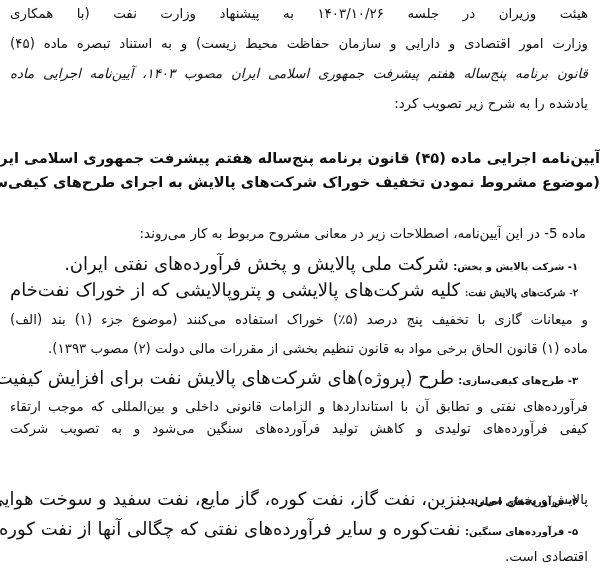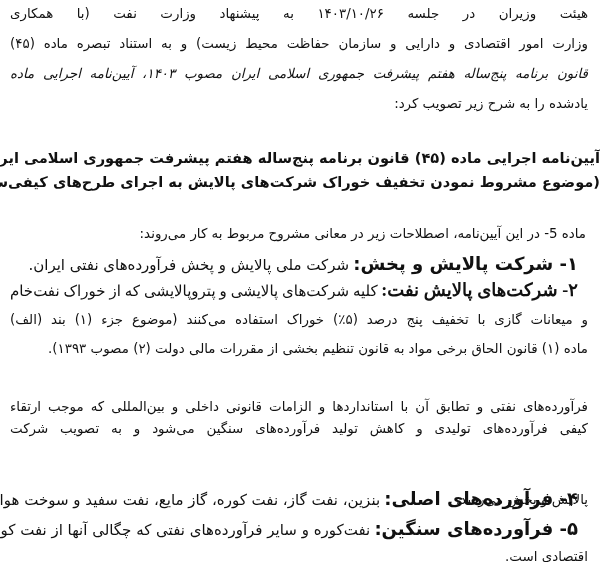--- a/index.html
+++ b/index.html
@@ -58,25 +58,25 @@
       left: 0;
       right: 0;
       text-align: center;
       font-weight: bold;
       font-size: 14.6px;
       line-height: 22px;
       white-space: nowrap;
     }
     b.term {
       font-weight: bold;
-      font-size: 18px;
+      font-size: 10px;
       margin-top: 28px;
     }
     .def {
-      font-size: 15px;
+      font-size: 18px;
     }
   </style>
 </head>
 <body>
 
 <div class="page">
 
   <div class="watermark">
     <svg width="320" height="320" viewBox="0 0 320 320">
       <defs>
@@ -109,20 +109,24 @@
     <span class="def">شرکت ملی پالایش و پخش فرآورده‌های نفتی ایران.</span>
   </div>
 
   <div class="line indent" style="top:280px; left:10px;font-family:Liberation Serif, serif;">
     <b class="term">۲- شرکت‌های پالایش نفت:</b>
     <span class="def">کلیه شرکت‌های پالایشی و پتروپالایشی که از خوراک نفت‌خام</span>
   </div>
   <div class="line" style="top:310px;">و میعانات گازی با تخفیف پنج درصد (۵٪) خوراک استفاده می‌کنند (موضوع جزء (۱) بند (الف)</div>
   <div class="line last" style="top:339px;">ماده (۱) قانون الحاق برخی مواد به قانون تنظیم بخشی از مقررات مالی دولت (۲) مصوب ۱۳۹۳).</div>
 
+  <div class="line indent" style="top:368px;">
+    <b class="term">۳- طرح‌های کیفی‌سازی:</b>
+    <span class="def">طرح (پروژه)های شرکت‌های پالایش نفت برای افزایش کیفیت</span>
+  </div>
   <div class="line" style="top:397px;">فرآورده‌های نفتی و تطابق آن با استانداردها و الزامات قانونی داخلی و بین‌المللی که موجب ارتقاء</div>
   <div class="line" style="top:419px;">کیفی فرآورده‌های تولیدی و کاهش تولید فرآورده‌های سنگین می‌شود و به تصویب شرکت</div>
   <div class="line last" style="top:460px;margin-top:30px;">پالایش و پخش می‌رسد.</div>
 
   <div class="line last indent" style="top:489px;">
     <b class="term">۴- فرآورده‌های اصلی:</b>
     <span class="def">بنزین، نفت گاز، نفت کوره، گاز مایع، نفت سفید و سوخت هوایی.</span>
   </div>
 
   <div class="line indent" style="top:519px;">

